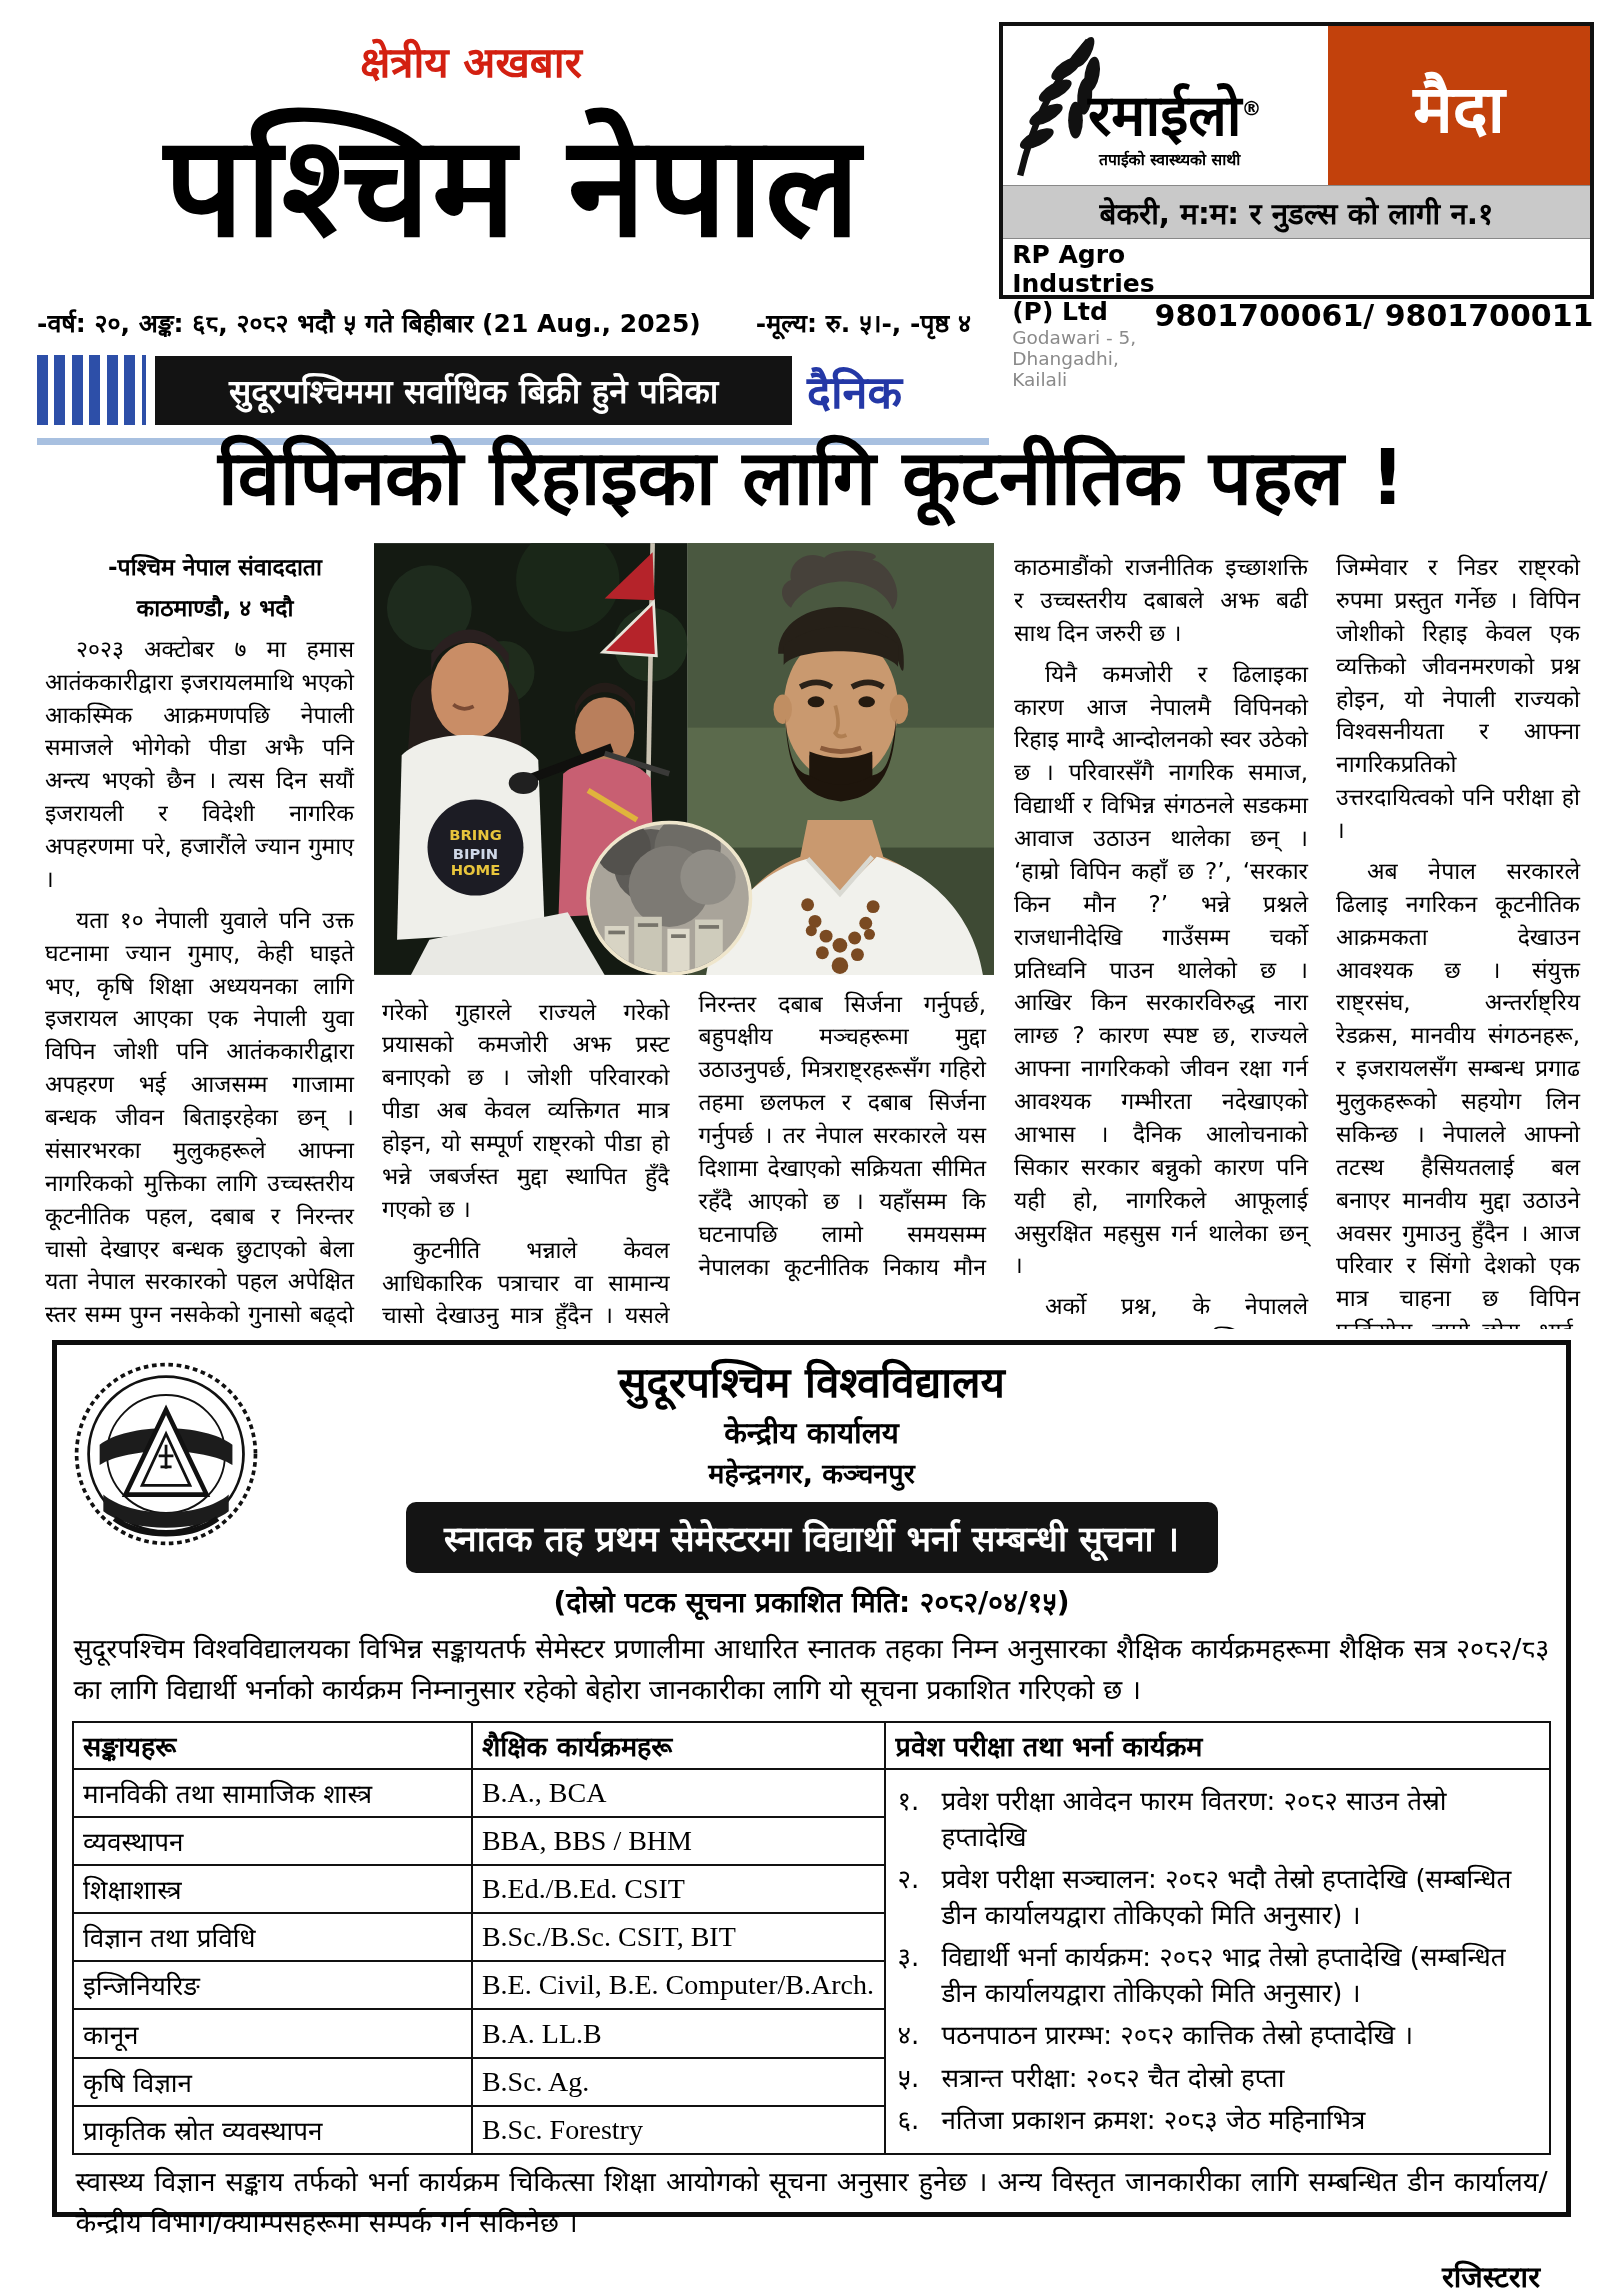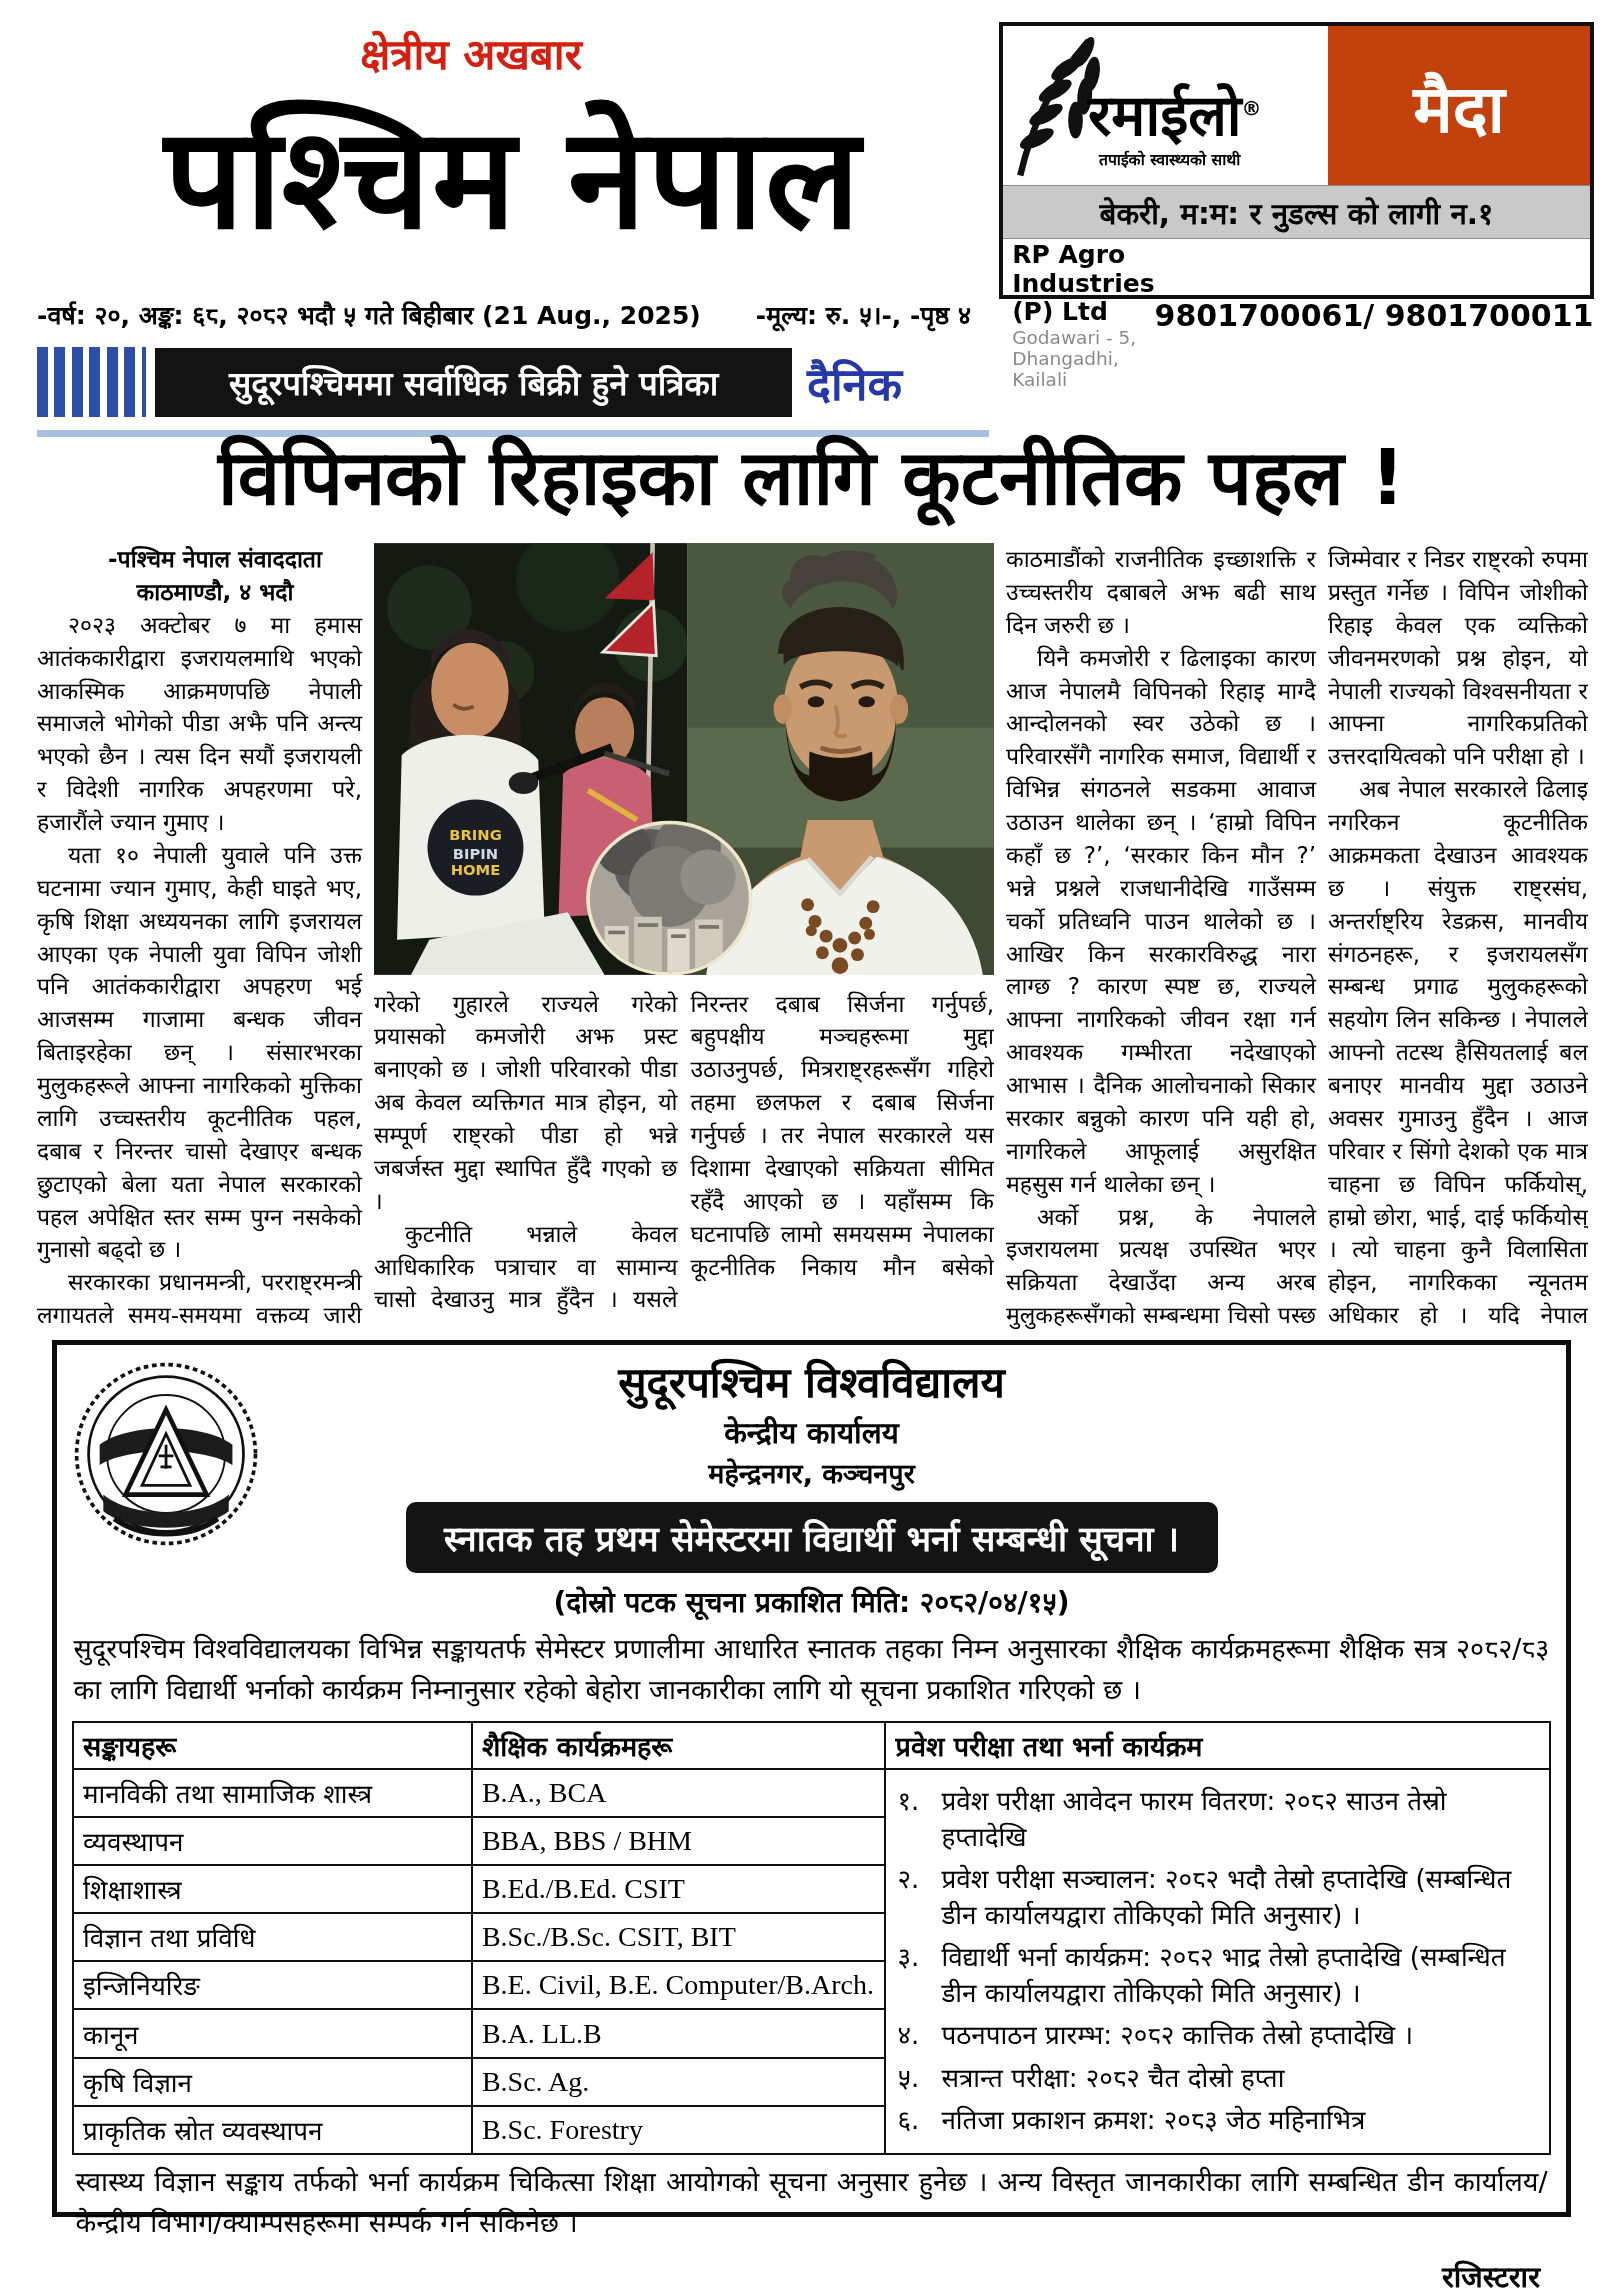--- a/index.html
+++ b/index.html
@@ -1,20 +1,20 @@
 <!DOCTYPE html>
 <html lang="ne" style="font-size:14.8px"><head>
 <meta charset="utf-8">
 <style>
   html,body{margin:0;padding:0;background:#ffffff;}
   body{width:1619px;height:2289px;position:relative;font-family:"DejaVu Sans",sans-serif;color:#000;overflow:hidden;}
   .abs{position:absolute;}
 
   
-  .masthead{left:37px;top:4px;width:952px;height:439px;}
+  .masthead{left:37px;top:12px;width:952px;height:439px;}
   .tagline{position:absolute;left:0;top:20px;width:868px;text-align:center;font-size:42px;font-weight:bold;color:#d32011;}
   .np-title{position:absolute;left:0;top:65px;width:952px;text-align:center;font-size:140px;line-height:220px;font-weight:bold;color:#000000;letter-spacing:1.8px;white-space:nowrap;}
   .issue-row{position:absolute;left:0;top:293px;width:934px;display:flex;font-weight:bold;font-size:25px;white-space:nowrap;}
   .issue-row .right{margin-left:auto;}
   .banner-row{position:absolute;left:0;top:343px;width:952px;height:70px;display:flex;align-items:center;}
   .stripes{width:109px;height:70px;background:repeating-linear-gradient(90deg,#2d4fa8 0 11px,#ffffff 11px 17.5px);}
   .banner-black{width:637px;margin-left:9.2px;background:#131313;color:#fff;font-size:33px;font-weight:bold;text-align:center;padding:12px 0;}
   .daily{color:#2438a6;font-size:45px;font-weight:bold;margin-left:14.8px;}
   .blue-rule{position:absolute;left:0;top:426px;width:952px;height:7.4px;background:#a8c0e0;}
 
@@ -36,21 +36,21 @@
   
   .headline{left:37px;top:432px;width:1549px;text-align:center;font-size:76px;font-weight:bold;line-height:1.2;white-space:nowrap;}
 
   
   .article{left:37px;top:543px;width:1551px;height:786px;display:flex;gap:12px;overflow:hidden;font-size:23px;line-height:1.43;text-align:justify;}
   .acol1{width:325px;flex:none;}
   .amid{width:620px;flex:none;}
   .acol4{width:310px;flex:none;}
   .acol5{flex:1;}
   .byline{text-align:center;font-weight:bold;text-indent:0;}
-  p.art{margin:0;text-indent:31px;}
+  p.art{margin:8px;text-indent:31px;}
   p.art.noind{text-indent:0;}
   .photo{width:620px;height:432px;overflow:hidden;}
   .mid-cols{margin-top:3.7px;height:347px;column-count:2;column-gap:13px;overflow:hidden;}
 
   
   .notice{left:52px;top:1340px;width:1519px;height:877px;border:5.5px solid #0d0d0d;background:#fff;box-sizing:border-box;}
   .seal{position:absolute;left:14.8px;top:11px;}
   .n-title{text-align:center;font-size:42px;font-weight:bold;margin-top:7.4px;}
   .n-office{text-align:center;font-size:29.5px;font-weight:bold;margin-top:1.8px;}
   .n-loc{text-align:center;font-size:27px;font-weight:bold;margin-top:1.8px;}

